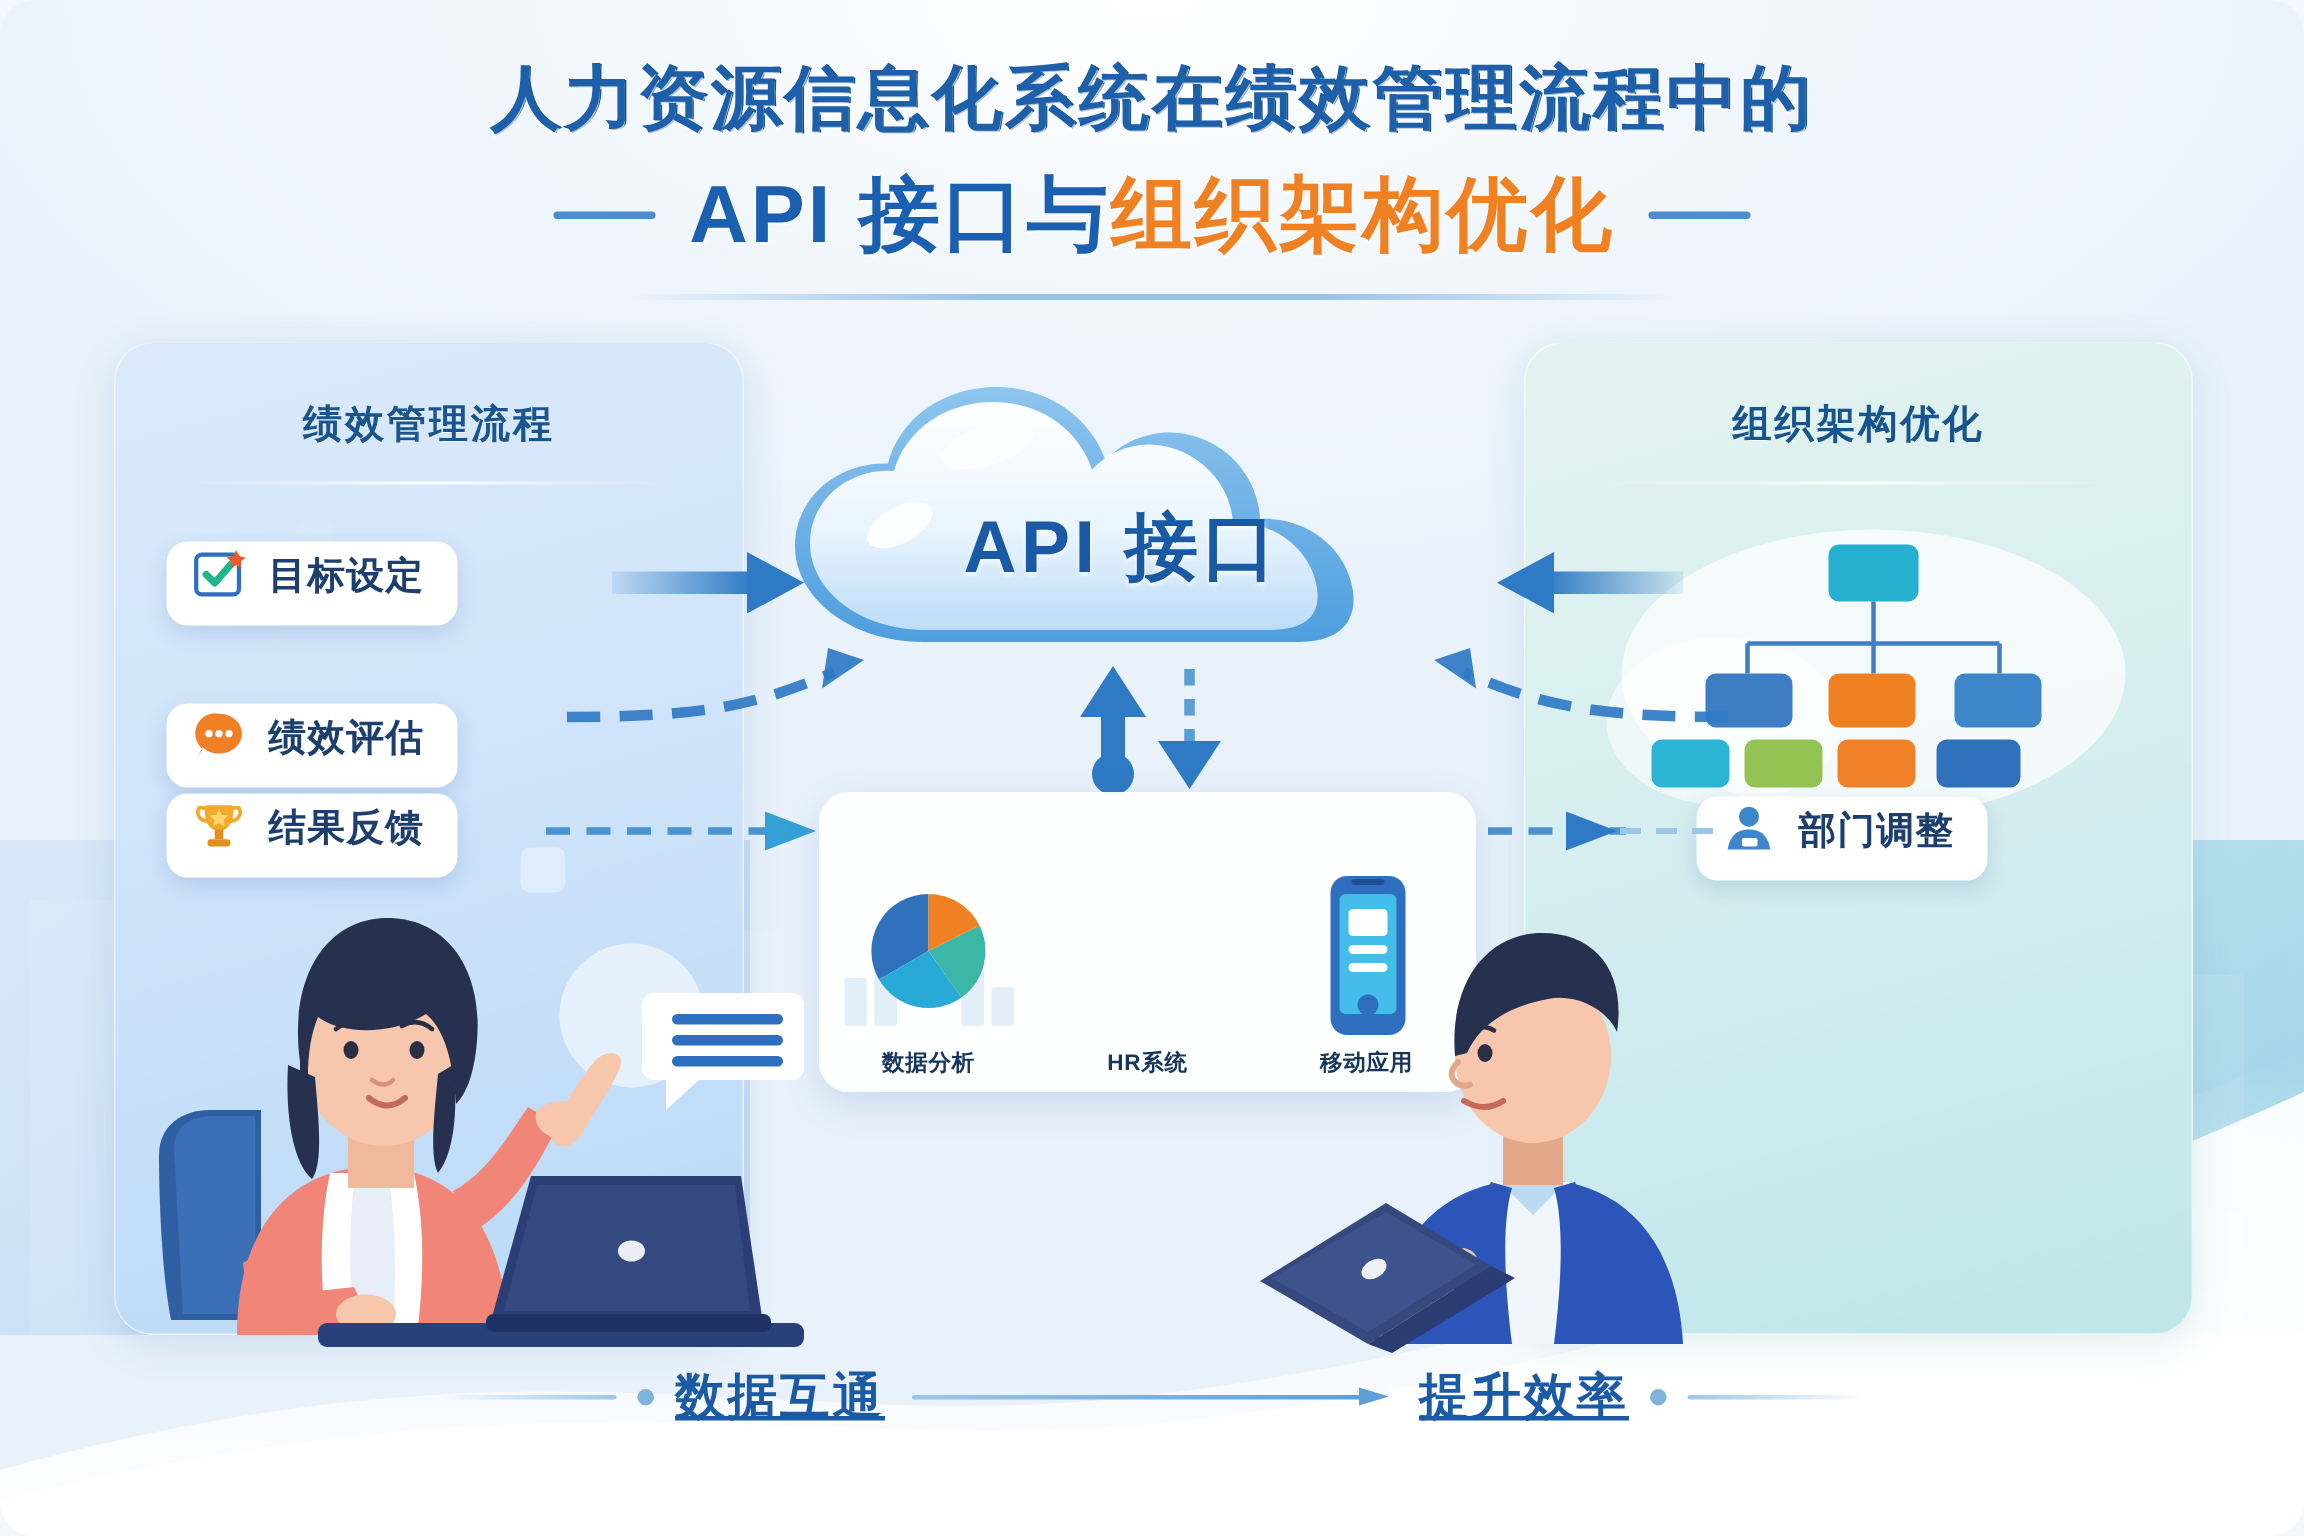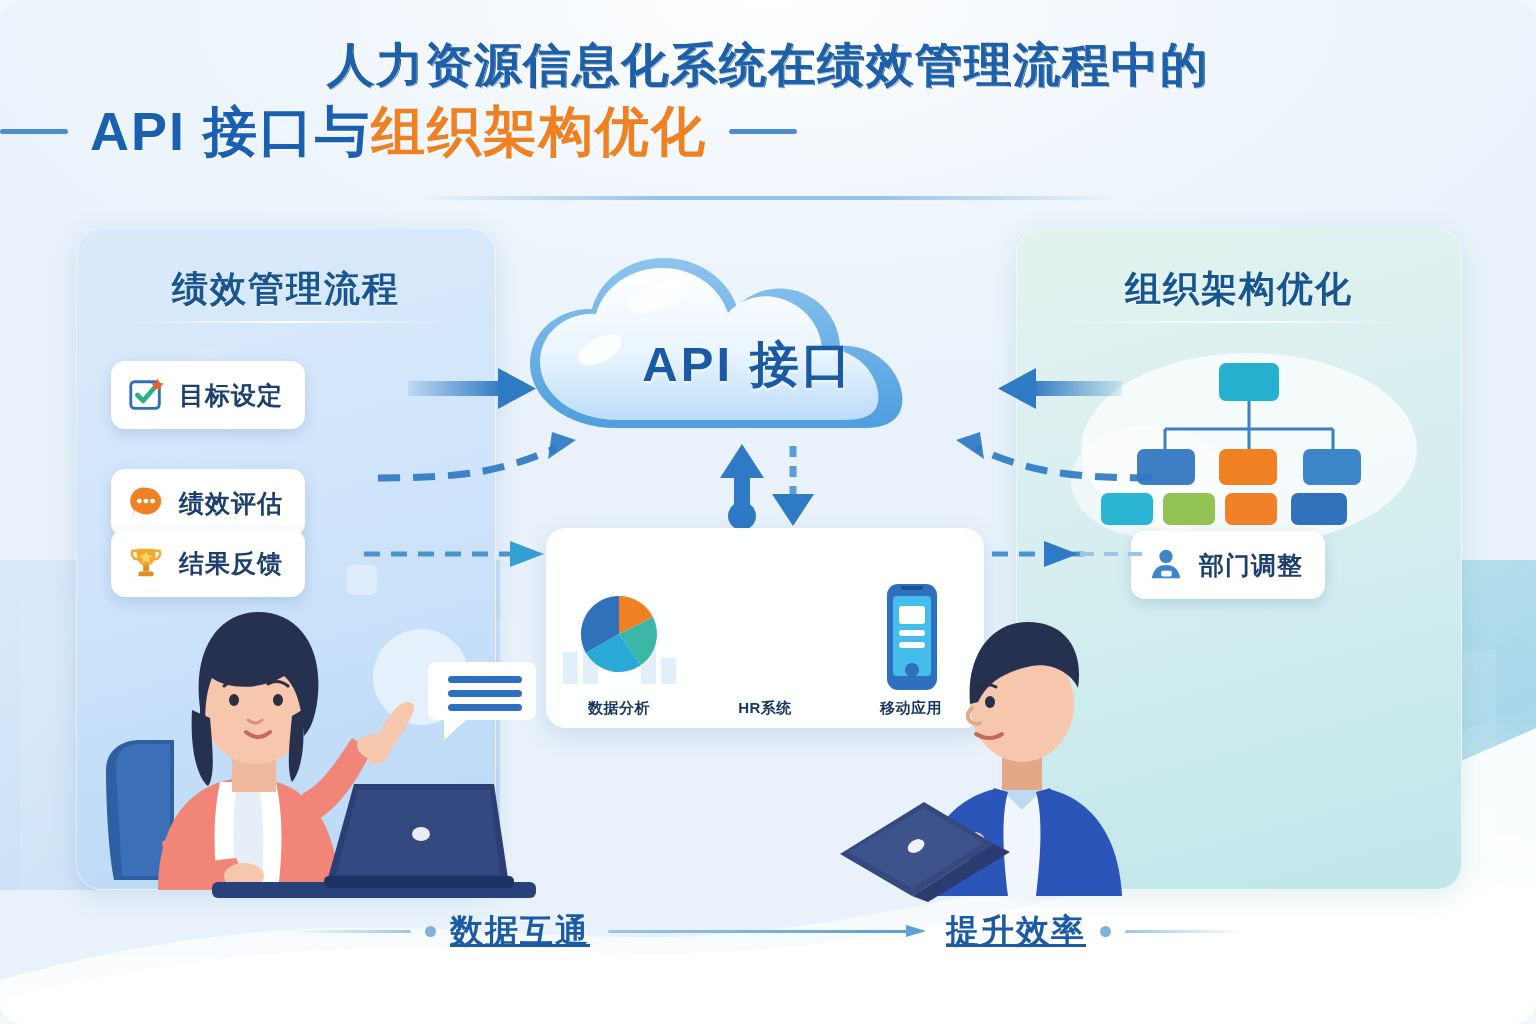--- a/index.html
+++ b/index.html
@@ -15,22 +15,22 @@
          border-radius: 23px;
   }
   
   .header{position:absolute;top:0;left:0;width:1536px;height:215px;text-align:center;}
   .title-line1{
     margin-top:38px;font-size:47px;font-weight:bold;letter-spacing:2px;
     color:#1d5fa8;line-height:1.14;
     text-shadow:0 2px 0 rgba(255,255,255,.65), 1px 1px 0 #17538f;
   }
   .title-line2{
-    margin-top:10px;font-size:54px;font-weight:bold;letter-spacing:2px;
-    line-height:1.1;display:flex;align-items:center;justify-content:flex-start;gap:22px;
+    margin-top:22px;font-size:54px;font-weight:bold;letter-spacing:2px;
+    line-height:1.1;display:flex;align-items:center;justify-content:center;gap:22px;
   }
   .t2-inner{display:inline-flex;align-items:baseline;}
   .t2-blue{color:#1a5fb0;text-shadow:1px 2px 0 rgba(255,255,255,.5);}
   .t2-orange{color:#ef8122;text-shadow:1px 2px 0 rgba(255,255,255,.5);}
   .deco-rule{width:68px;height:5px;border-radius:3px;background:#2f7ac4;opacity:.85;}
   .underline-soft{
     position:absolute;left:50%;transform:translateX(-50%);top:196px;
     width:700px;height:4px;border-radius:3px;
     background:linear-gradient(90deg,rgba(120,175,225,0) 0%,rgba(120,175,225,.75) 35%,rgba(120,175,225,.75) 65%,rgba(120,175,225,0) 100%);
   }
@@ -43,30 +43,30 @@
     border:1px solid rgba(255,255,255,.55);
   }
   .panel-right{
     left:1016px;top:228px;width:444px;height:660px;
     background:linear-gradient(165deg,#e4f3ef 0%,#d6eef0 45%,#bfe6ea 100%);
     box-shadow:0 6px 26px rgba(70,150,150,.16);
     border:1px solid rgba(255,255,255,.55);
   }
   .panel-title{
     position:absolute;left:0;right:0;top:36px;text-align:center;
-    font-size:36px;font-weight:bold;color:#19558f;letter-spacing:2px;
+    font-size:26px;font-weight:bold;color:#19558f;letter-spacing:2px;
     text-shadow:0 1px 0 rgba(255,255,255,.7);
   }
   .panel-title.green{color:#16558d;}
   .panel-rule{position:absolute;left:12%;width:76%;height:2px;top:92px;
     background:linear-gradient(90deg,rgba(255,255,255,0),rgba(255,255,255,.95),rgba(255,255,255,0));}
   
   .pill{
     position:absolute;display:flex;align-items:center;gap:14px;
-    background:#ffffff;border-radius:14px;padding:0 22px 0 16px;height:68px;
+    background:#ffffff;border-radius:14px;padding:0 22px 12px 16px;height:44px;
     box-shadow:0 5px 14px rgba(60,110,170,.20);
   }
   .pill-label{font-size:25px;font-weight:bold;color:#1c3f6e;letter-spacing:1px;white-space:nowrap;}
   .pill-ico{width:38px;height:38px;flex:0 0 38px;display:block;}
   
   .circ-deco{position:absolute;border-radius:50%;background:rgba(255,255,255,.55);}
   .sq-deco{position:absolute;border-radius:6px;background:rgba(255,255,255,.38);}
   
   .cloud-wrap{position:absolute;left:508px;top:252px;width:480px;height:200px;}
   .cloud-text{

